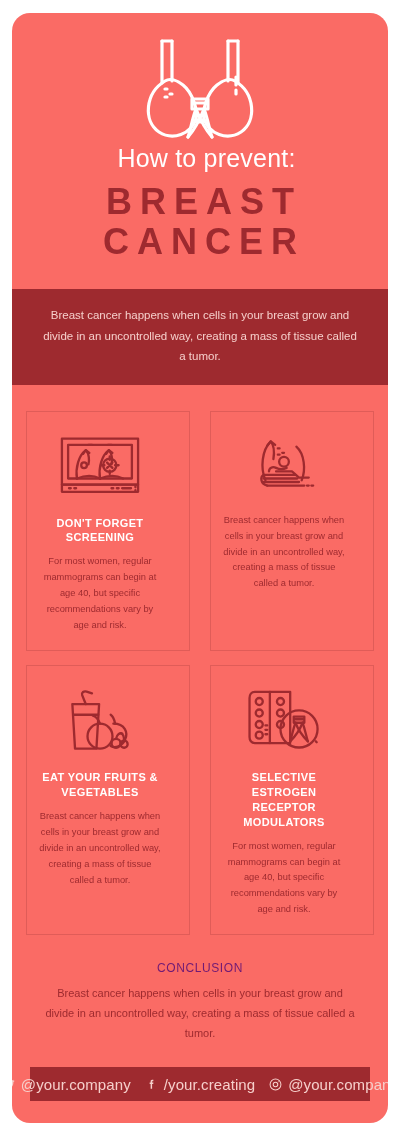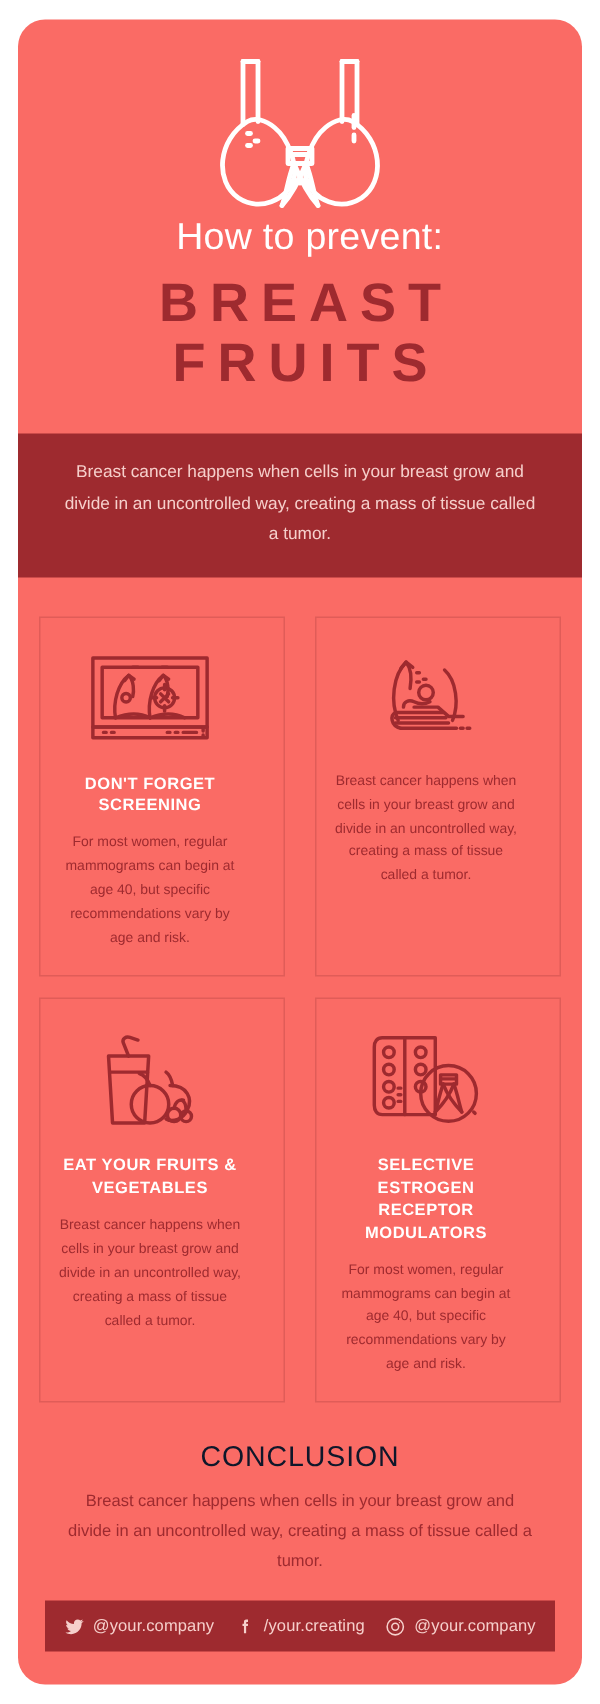--- a/index.html
+++ b/index.html
@@ -113,22 +113,22 @@
     margin: 9px 0 0 0;
   }
 
   
   .conclusion {
     margin-top: 26px;
     text-align: center;
     padding: 0 30px;
   }
   .conclusion h2 {
-    color: #0f172a;
-    font-size: 19px;
+    color: #701a75;
+    font-size: 12px;
     font-weight: 400;
     letter-spacing: 0.6px;
     margin: 0;
   }
   .conclusion p {
     color: #9e2a2f;
     font-size: 11px;
     line-height: 1.8;
     margin: 9px 0 0 0;
   }
@@ -146,21 +146,21 @@
     justify-content: center;
     gap: 14px;
   }
   .social {
     display: flex;
     align-items: center;
     gap: 6px;
   }
   .social span {
     color: #f6cfcb;
-    font-size: 11px;
+    font-size: 15px;
     letter-spacing: 0.1px;
   }
   .social svg { display: block; }
 </style>
 </head>
 <body>
 
 <div id="poster">
 
   <div class="hero-icon">
@@ -185,21 +185,21 @@
       <path d="M63 72 C67 82, 68 92, 71 100"></path>
       <path d="M63 72 C59 82, 54 92, 47 100"></path>
       <path d="M55 72 C59 82, 64 92, 71 100"></path>
     </svg>
   </div>
 
   <div class="title-block">
     <p class="kicker">How to prevent:</p>
     <h1 class="headline">
       <span>BREAST</span>
-      <span class="l2">FRUITS</span>
+      <span class="l2">CANCER</span>
     </h1>
   </div>
 
   <div class="intro-band">
     <p>Breast cancer happens when cells in your breast grow and divide in an uncontrolled way, creating a mass of tissue called a tumor.</p>
   </div>
 
   <div class="grid">
 
     <div class="card">

